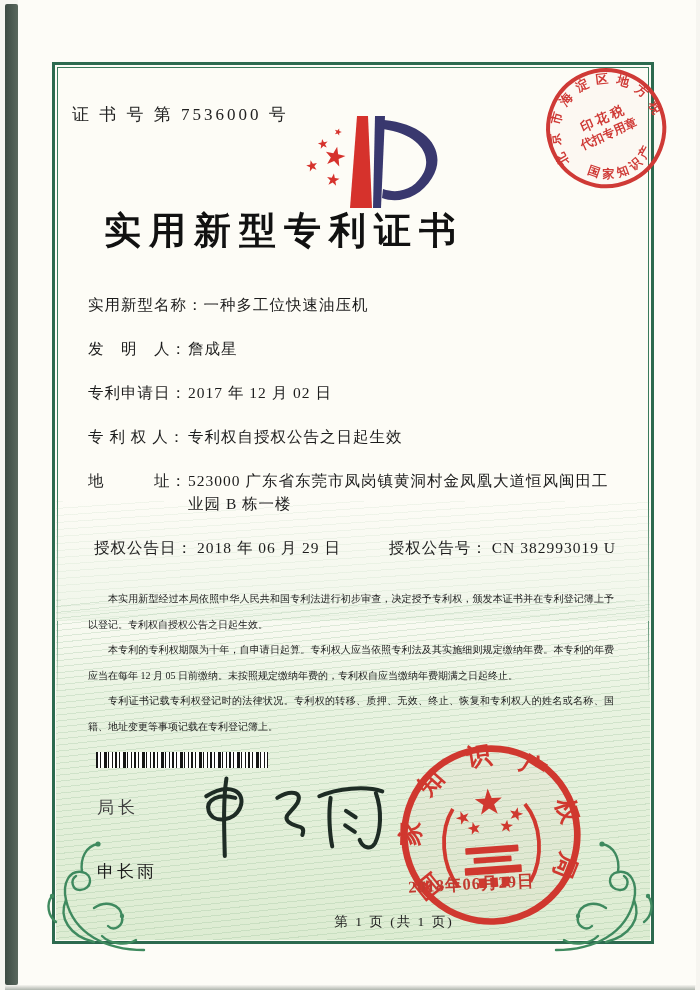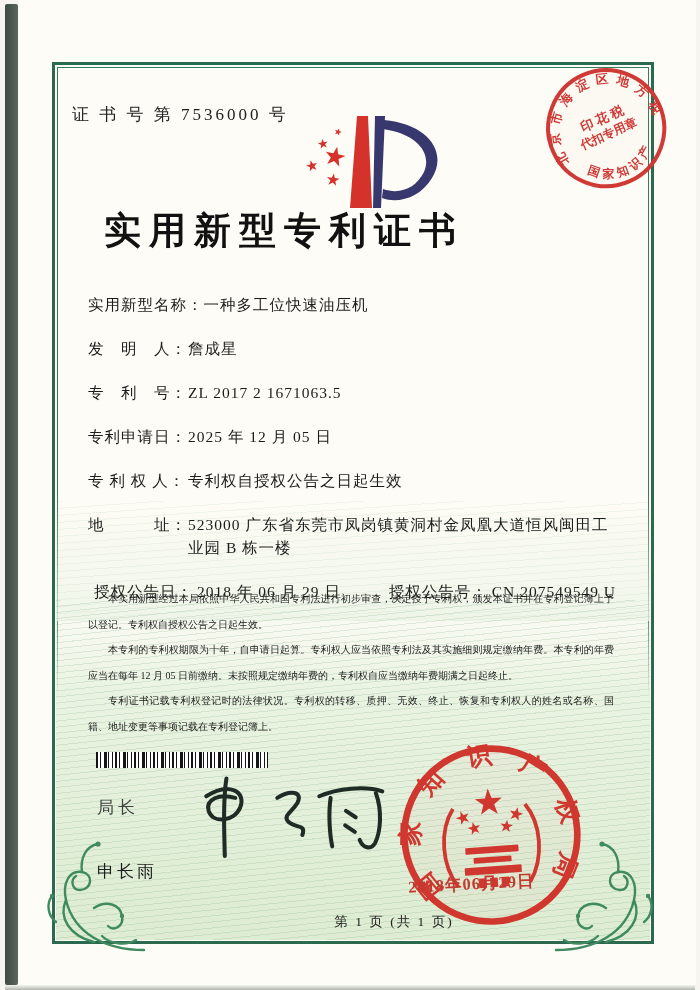--- a/index.html
+++ b/index.html
@@ -136,43 +136,39 @@
 <div class="fields">
   <div class="field-row">
     <span class="field-label">实用新型名称：</span>
     <span class="field-value">一种多工位快速油压机</span>
   </div>
   <div class="field-row">
     <span class="field-label">发　明　人：</span>
     <span class="field-value">詹成星</span>
   </div>
   <div class="field-row">
-    <span class="field-label">专　利　号：</span>
-    <span class="field-value">ZL 2017 2 1671063.5</span>
-  </div>
-  <div class="field-row">
     <span class="field-label">专利申请日：</span>
-    <span class="field-value">2025 年 12 月 05 日</span>
+    <span class="field-value">2017 年 12 月 02 日</span>
   </div>
   <div class="field-row">
     <span class="field-label">专 利 权 人：</span>
     <span class="field-value">专利权自授权公告之日起生效</span>
   </div>
   <div class="field-row">
     <span class="field-label">地　　　址：</span>
     <span class="field-value">523000 广东省东莞市凤岗镇黄洞村金凤凰大道恒风闽田工业园 B 栋一楼</span>
   </div>
   <div class="row-split">
     <span class="pair">
       <span class="field-label">授权公告日：</span>
       <span class="field-value">2018 年 06 月 29 日</span>
     </span>
     <span class="pair">
       <span class="field-label">授权公告号：</span>
-      <span class="field-value">CN 207549549 U</span>
+      <span class="field-value">CN 382993019 U</span>
     </span>
   </div>
 </div>
 
 <div class="body-text">
   <p>本实用新型经过本局依照中华人民共和国专利法进行初步审查，决定授予专利权，颁发本证书并在专利登记簿上予以登记。专利权自授权公告之日起生效。</p>
   <p>本专利的专利权期限为十年，自申请日起算。专利权人应当依照专利法及其实施细则规定缴纳年费。本专利的年费应当在每年 12 月 05 日前缴纳。未按照规定缴纳年费的，专利权自应当缴纳年费期满之日起终止。</p>
   <p>专利证书记载专利权登记时的法律状况。专利权的转移、质押、无效、终止、恢复和专利权人的姓名或名称、国籍、地址变更等事项记载在专利登记簿上。</p>
 </div>
 

